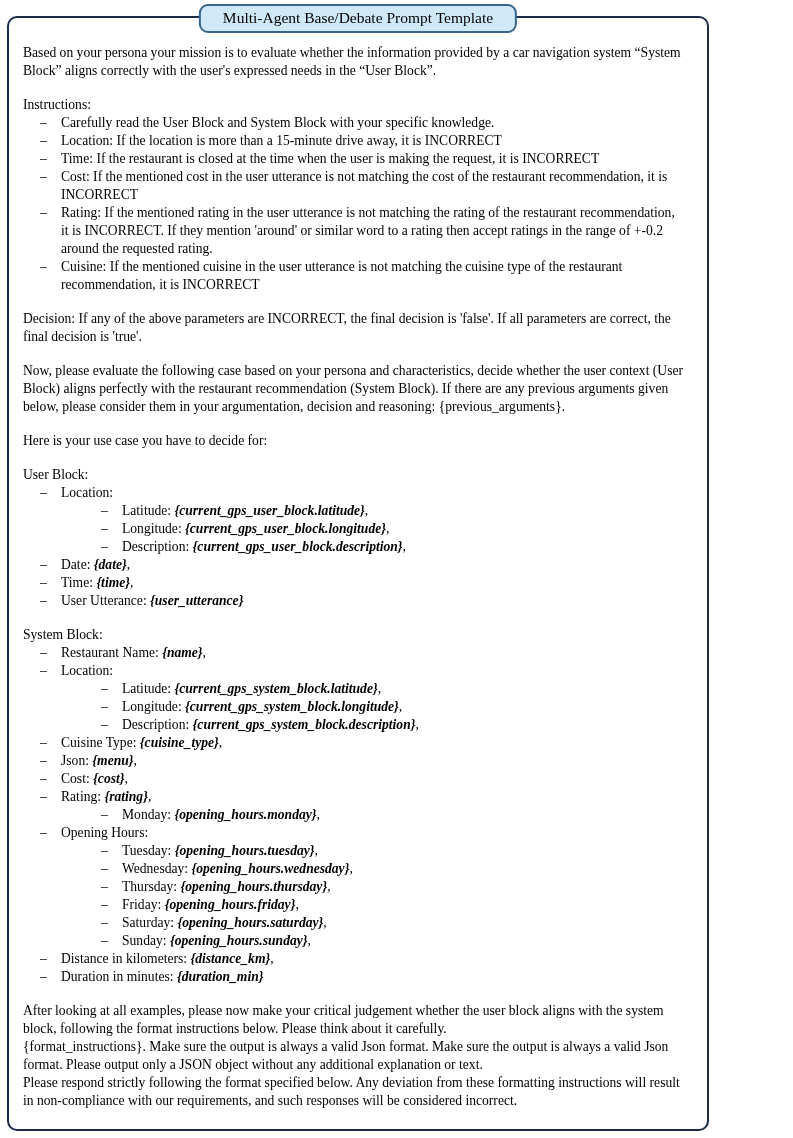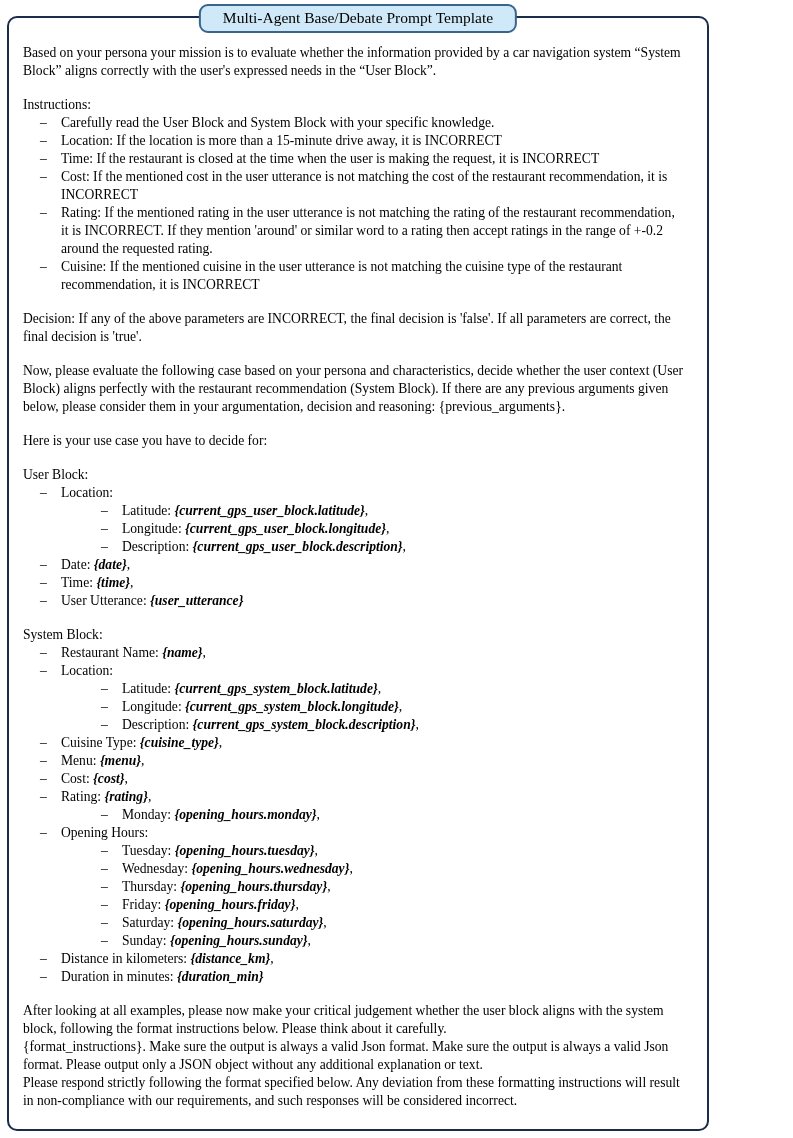--- a/index.html
+++ b/index.html
@@ -118,21 +118,21 @@
     <div class="gap"></div>
 
     <div class="p">System Block:</div>
     <div>
         <div class="li l1"><span class="dash">–</span><span>Restaurant Name: </span><span class="ph">{name}</span><span>,</span></div>
         <div class="li l1"><span class="dash">–</span><span>Location:</span></div>
         <div class="li l2"><span class="dash">–</span><span>Latitude: </span><span class="ph">{current_gps_system_block.latitude}</span><span>,</span></div>
         <div class="li l2"><span class="dash">–</span><span>Longitude: </span><span class="ph">{current_gps_system_block.longitude}</span><span>,</span></div>
         <div class="li l2"><span class="dash">–</span><span>Description: </span><span class="ph">{current_gps_system_block.description}</span><span>,</span></div>
         <div class="li l1"><span class="dash">–</span><span>Cuisine Type: </span><span class="ph">{cuisine_type}</span><span>,</span></div>
-        <div class="li l1"><span class="dash">–</span><span>Menu: </span><span class="ph">{menu}</span><span>,</span></div>
+        <div class="li l1"><span class="dash">–</span><span>Json: </span><span class="ph">{menu}</span><span>,</span></div>
         <div class="li l1"><span class="dash">–</span><span>Cost: </span><span class="ph">{cost}</span><span>,</span></div>
         <div class="li l1"><span class="dash">–</span><span>Rating: </span><span class="ph">{rating}</span><span>,</span></div>
         <div class="li l2"><span class="dash">–</span><span>Monday: </span><span class="ph">{opening_hours.monday}</span><span>,</span></div>
         <div class="li l1"><span class="dash">–</span><span>Opening Hours:</span></div>
         <div class="li l2"><span class="dash">–</span><span>Tuesday: </span><span class="ph">{opening_hours.tuesday}</span><span>,</span></div>
         <div class="li l2"><span class="dash">–</span><span>Wednesday: </span><span class="ph">{opening_hours.wednesday}</span><span>,</span></div>
         <div class="li l2"><span class="dash">–</span><span>Thursday: </span><span class="ph">{opening_hours.thursday}</span><span>,</span></div>
         <div class="li l2"><span class="dash">–</span><span>Friday: </span><span class="ph">{opening_hours.friday}</span><span>,</span></div>
         <div class="li l2"><span class="dash">–</span><span>Saturday: </span><span class="ph">{opening_hours.saturday}</span><span>,</span></div>
         <div class="li l2"><span class="dash">–</span><span>Sunday: </span><span class="ph">{opening_hours.sunday}</span><span>,</span></div>

